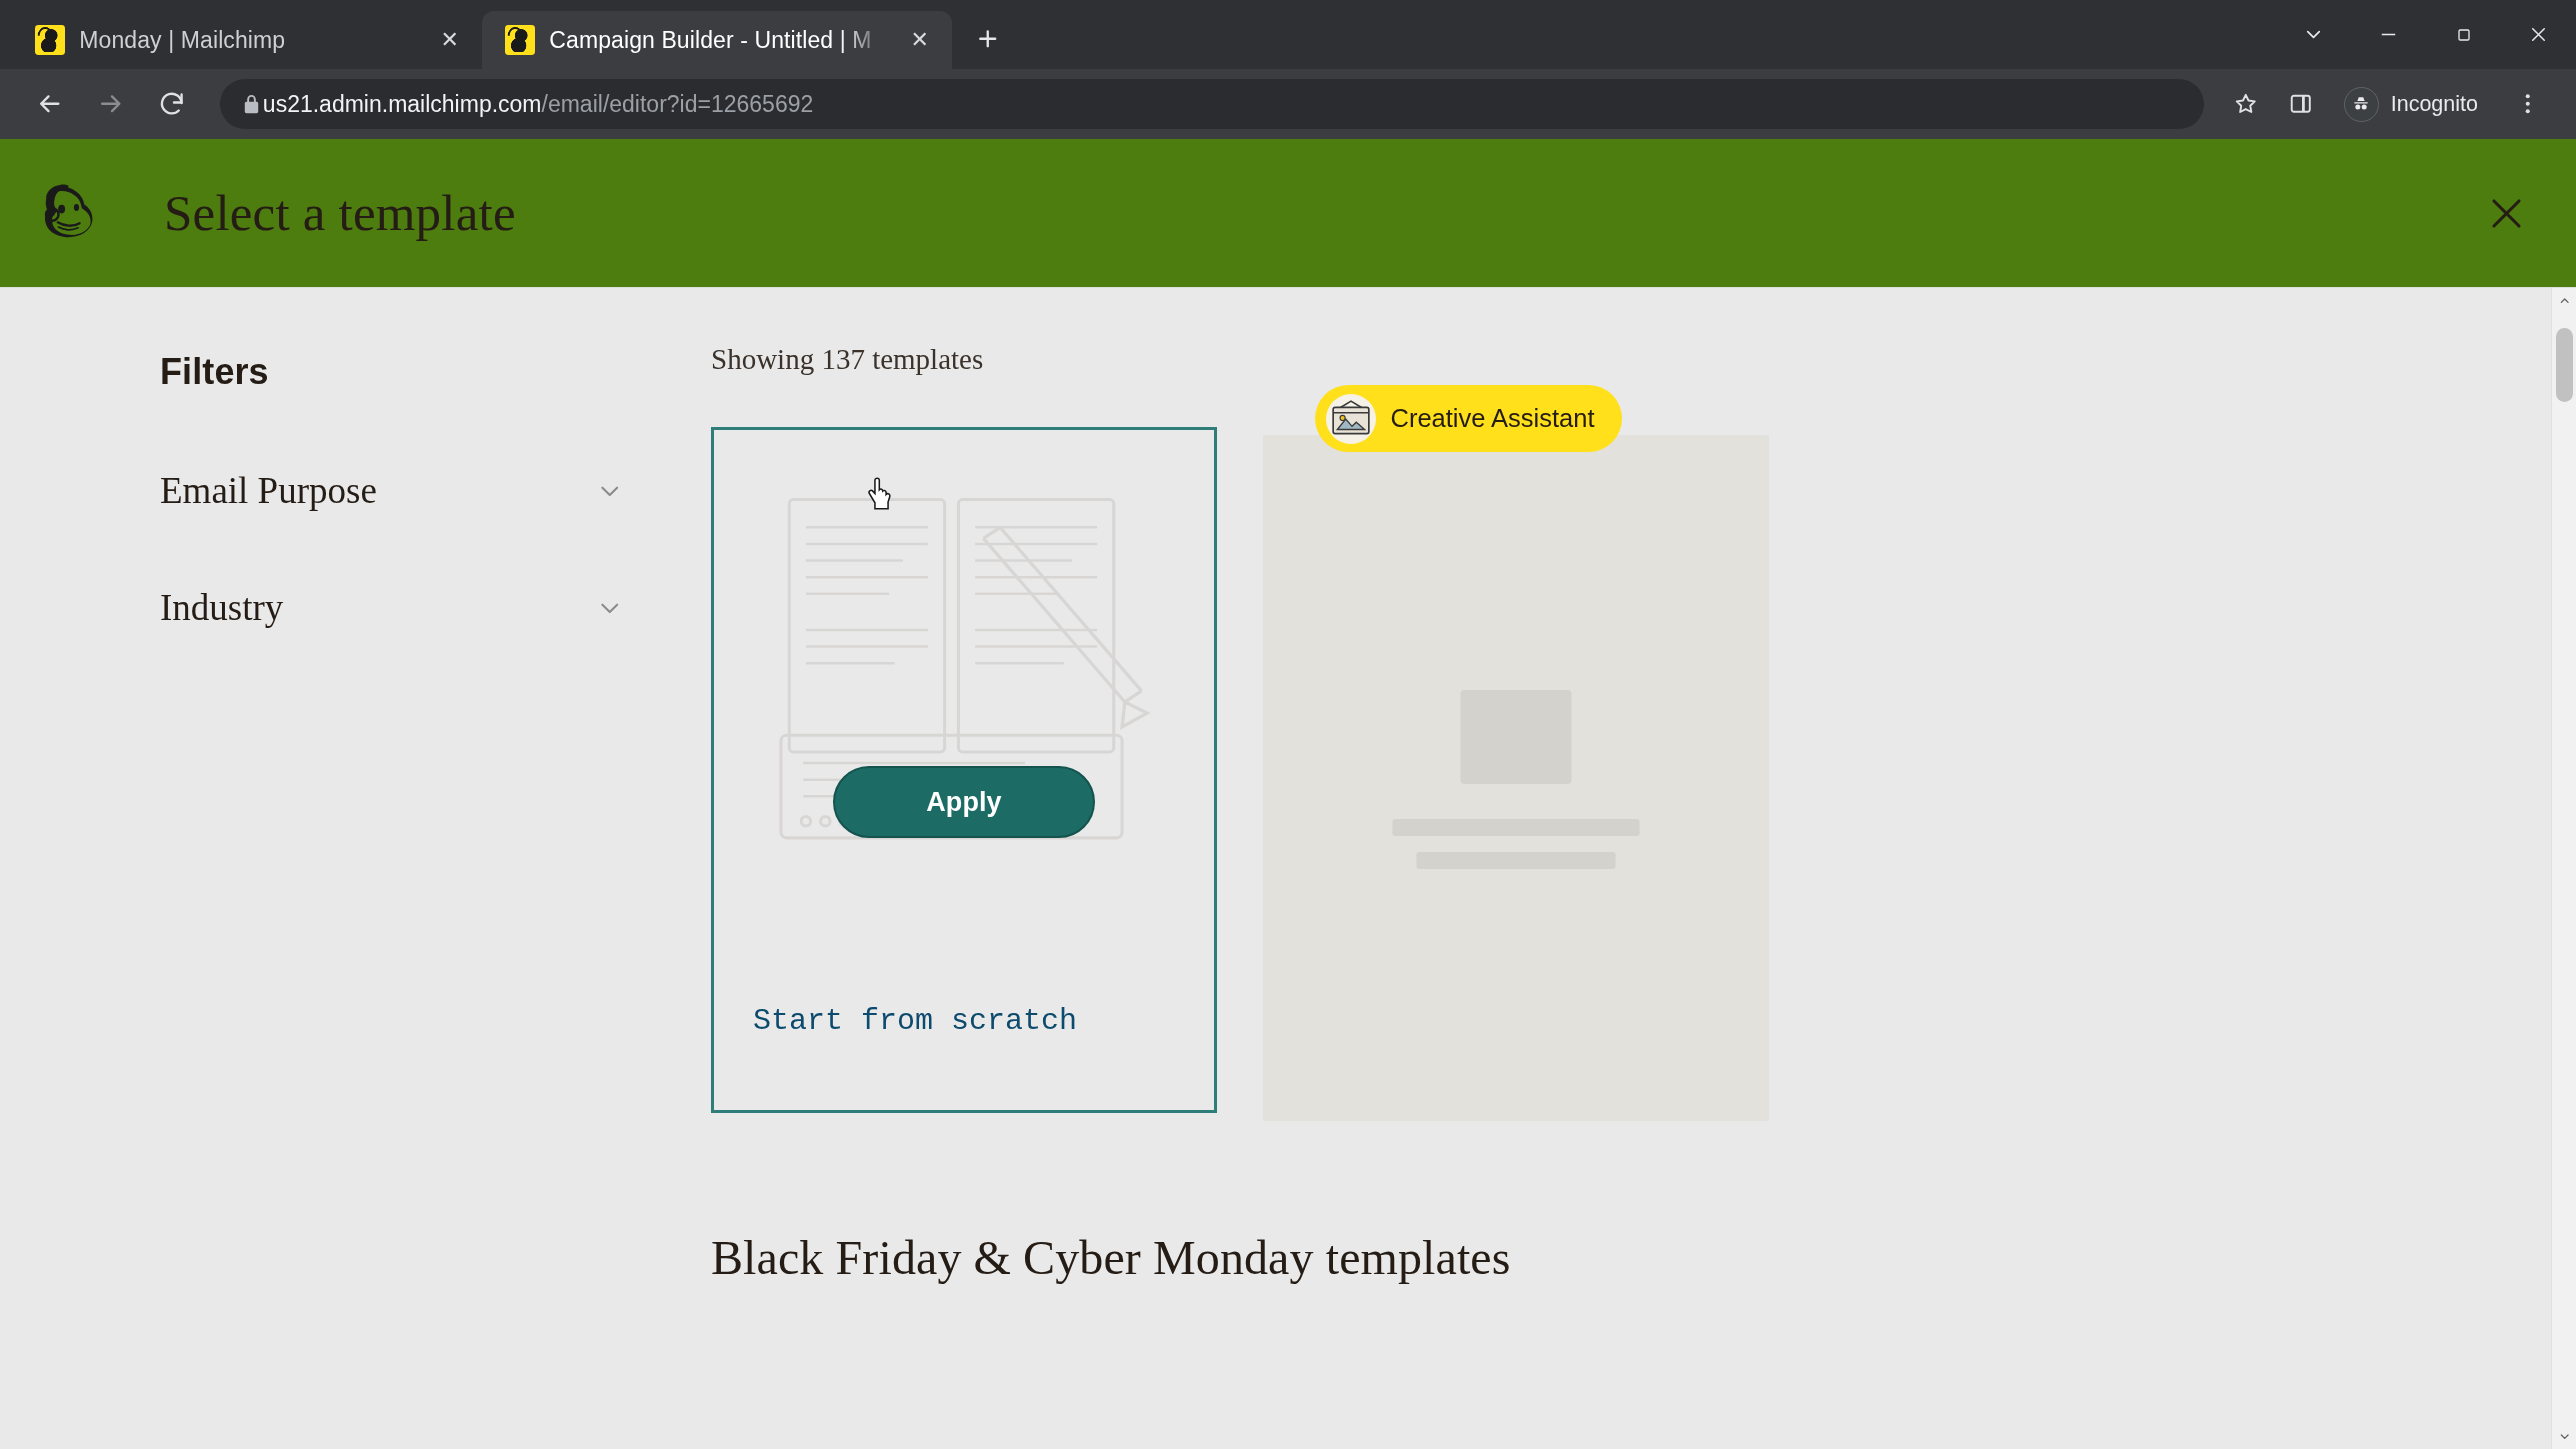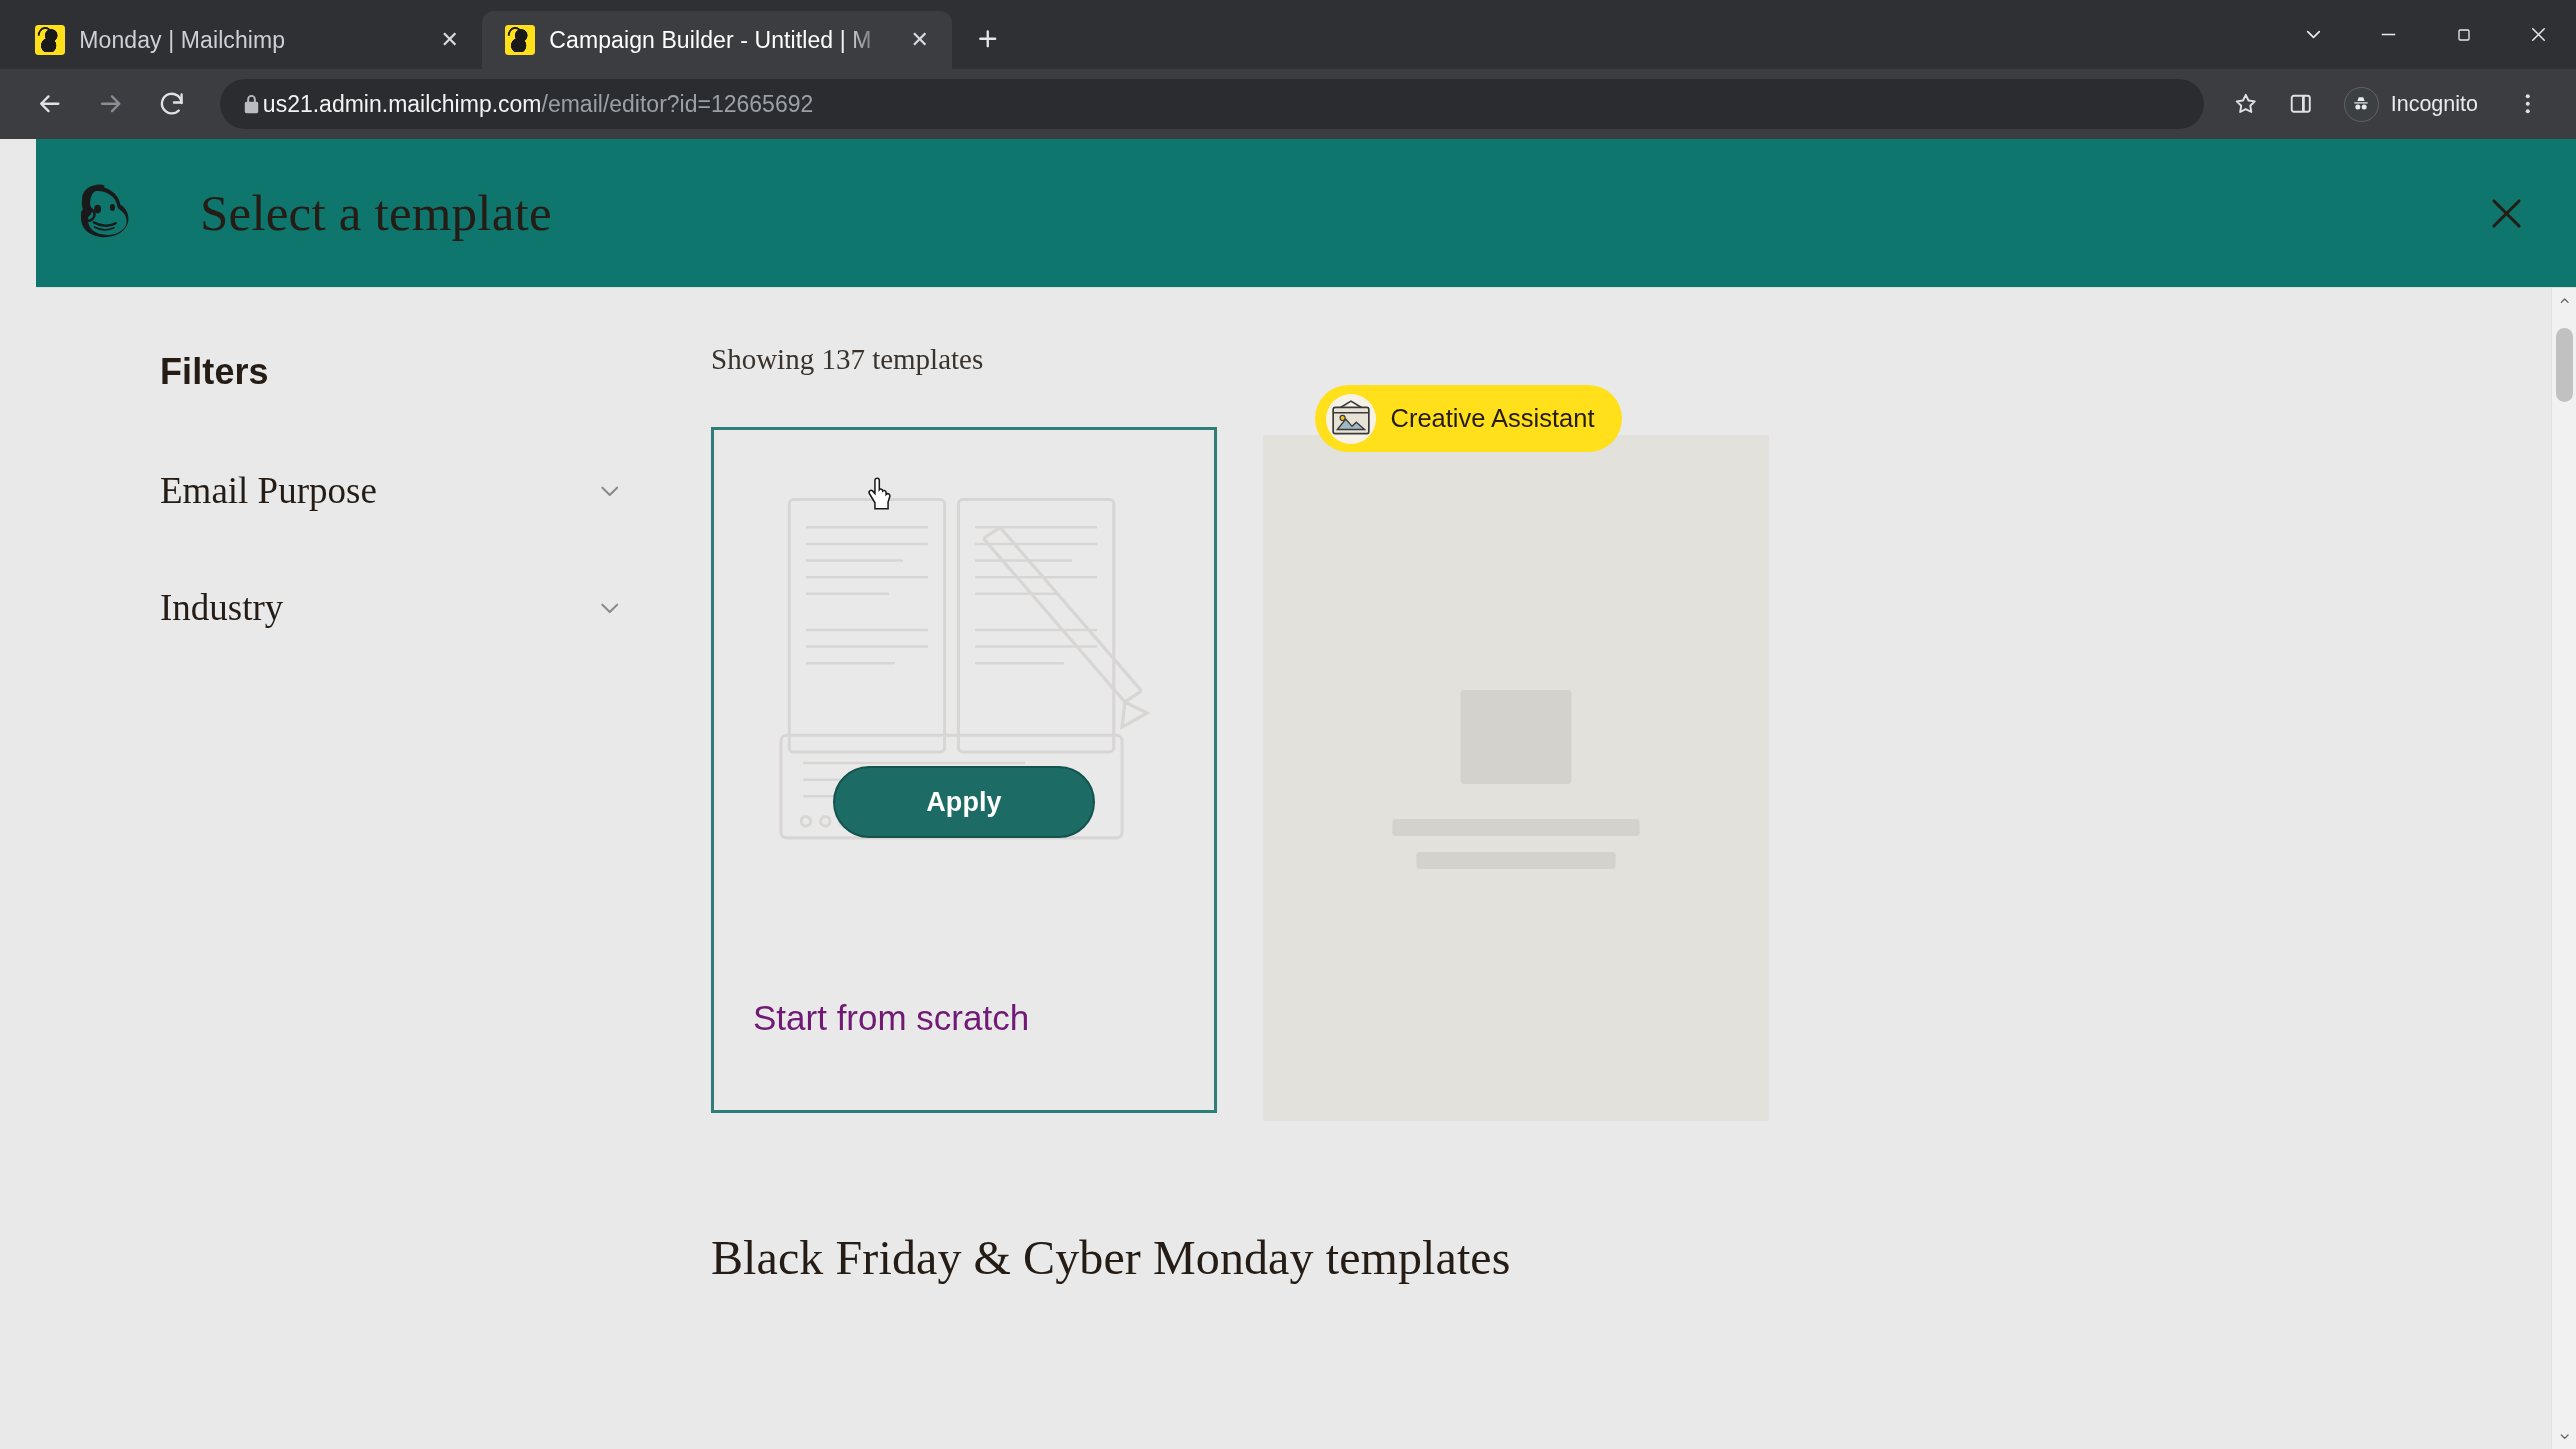--- a/index.html
+++ b/index.html
@@ -164,22 +164,21 @@
     background: #e9e9e9;
     position: relative;
     overflow: hidden;
   }
   .pg-header {
     height: 149px;
     display: flex;
     align-items: center;
     padding: 0 39px 0 24px;
     border-bottom: 1.3px solid #dedede;
-    background: #0f766e;
-    margin-left: 36px;
+    background: #4d7c0f;
   }
   .freddie { width: 78px; height: 78px; flex: none; margin-left: 8px; }
   .pg-title {
     font-family: "Liberation Serif", serif;
     font-size: 51px;
     color: #241c15;
     margin-left: 54px;
     letter-spacing: 0.2px;
   }
   .pg-close {
@@ -245,23 +244,23 @@
   .scratch-art {
     position: absolute;
     left: 50%; top: 47px;
     transform: translateX(-50%);
     width: 416px; height: 389px;
     opacity: .5;
   }
   .scratch-label {
     position: absolute;
     left: 39px; bottom: 72px;
-    font-family: Liberation Sans, sans-serif;
-    font-size: 35px;
-    color: #701a75;
+    font-family: Liberation Mono, monospace;
+    font-size: 30px;
+    color: #0c4a6e;
   }
   .apply-btn {
     position: absolute;
     left: 50%; top: 336px;
     transform: translateX(-50%);
     width: 262px; height: 72px;
     border-radius: 36px;
     background: #1c6b64;
     border: 2.7px solid #14534e;
     color: #ffffff;

